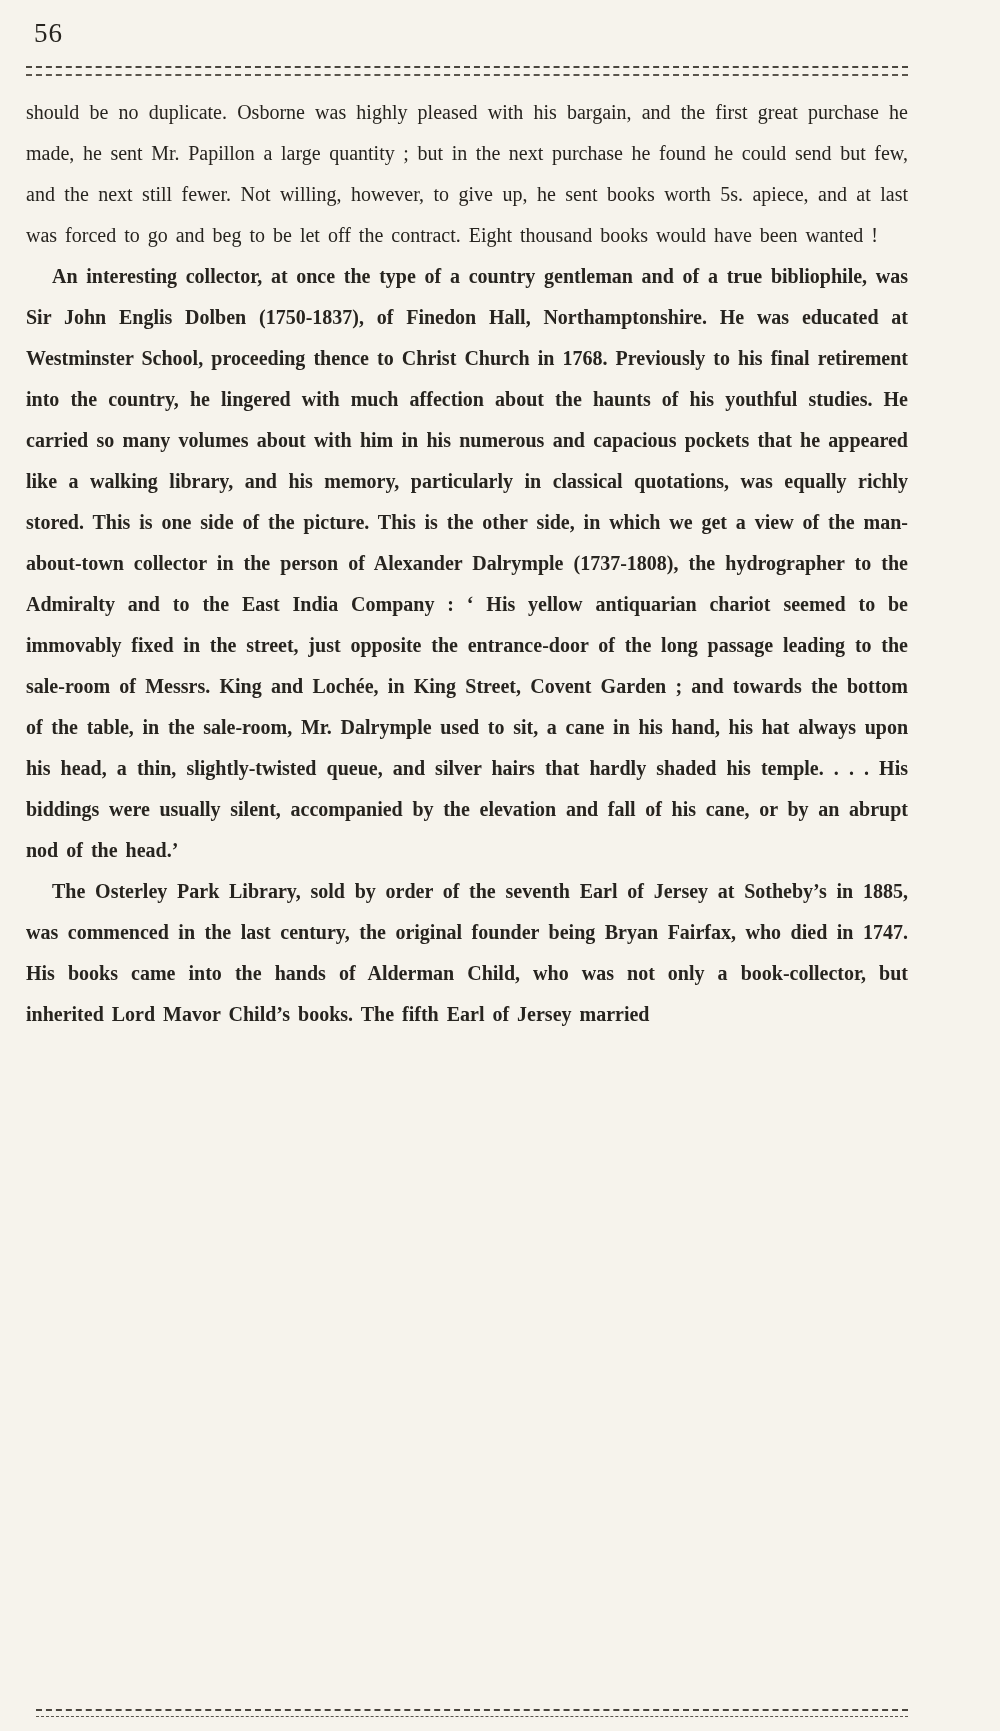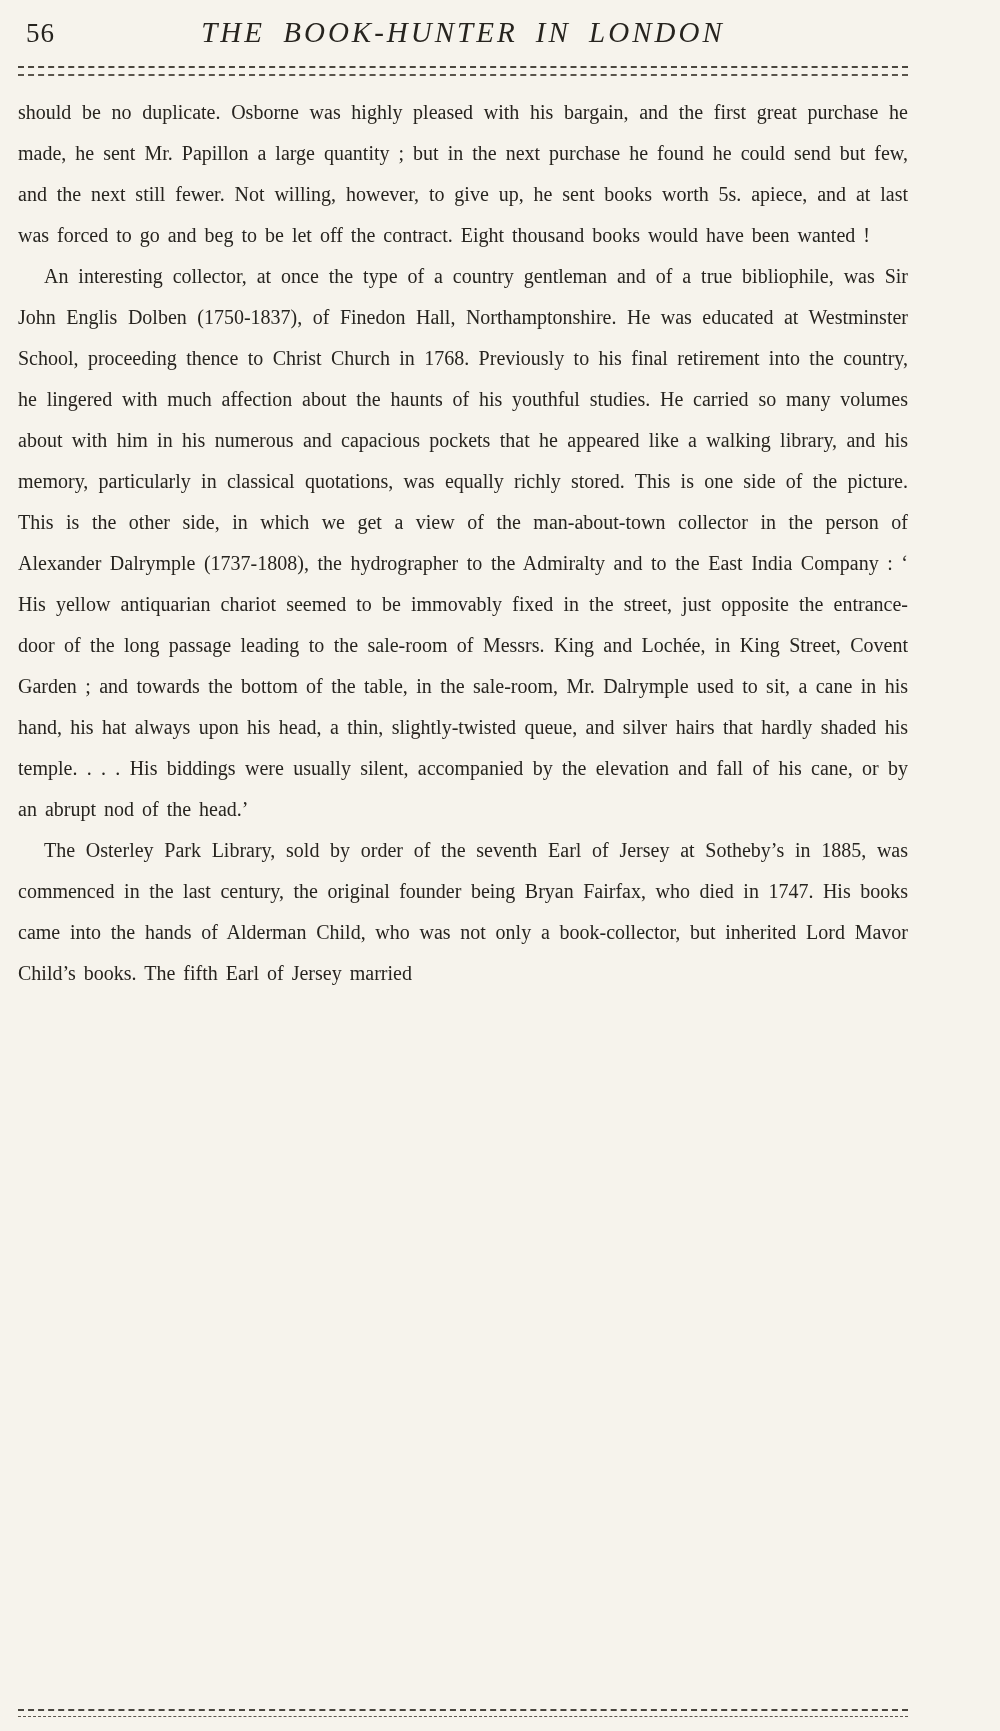--- a/index.html
+++ b/index.html
@@ -12,21 +12,22 @@
     background: #f6f3ec;
     color: #27241f;
     font-family: "Liberation Serif", "DejaVu Serif", serif;
     position: relative;
     overflow: hidden;
   }
   .sheet {
     position: absolute;
     inset: 0;
     box-sizing: border-box;
-    padding: 12px 92px 0 18px;
+    padding: 12px 92px 0 8px;
+    margin-left: 18px;
   }
   .page-header {
     position: relative;
     height: 46px;
   }
   .page-number {
     position: absolute;
     left: 8px;
     top: 6px;
     font-size: 27px;
@@ -52,39 +53,39 @@
     font-size: 20px;
     line-height: 41px;
     text-align: justify;
     word-spacing: 3px;
   }
   .body-text p {
     margin: 0;
   }
   .body-text p.indent {
     text-indent: 26px;
+    font-weight: bold;
   }
   .footer-rule {
     position: absolute;
     left: 18px;
     right: 92px;
     bottom: 14px;
     height: 5px;
     border-top: 2px dashed #4a463e;
     border-bottom: 1px dashed #5a554c;
   }
 </style>
 </head>
 <body>
 
 <div class="sheet">
 
   <div class="page-header">
     <span class="page-number">56</span>
-    <div class="running-title">THE BOOK-HUNTER IN LONDON</div>
   </div>
 
   <div class="header-rule"></div>
 
   <div class="body-text">
     <p>should be no duplicate.  Osborne was highly pleased with his bargain, and the first great purchase he made, he sent Mr. Papillon a large quantity ; but in the next purchase he found he could send but few, and the next still fewer. Not willing, however, to give up, he sent books worth 5s. apiece, and at last was forced to go and beg to be let off the contract.  Eight thousand books would have been wanted !</p>
     <p class="indent">An interesting collector, at once the type of a country gentleman and of a true bibliophile, was Sir John Englis Dolben (1750-1837), of Finedon Hall, Northamptonshire. He was educated at Westminster School, proceeding thence to Christ Church in 1768.  Previously to his final retirement into the country, he lingered with much affection about the haunts of his youthful studies.  He carried so many volumes about with him in his numerous and capacious pockets that he appeared like a walking library, and his memory, particularly in classical quotations, was equally richly stored.  This is one side of the picture.  This is the other side, in which we get a view of the man-about-town collector in the person of Alexander Dalrymple (1737-1808), the hydrographer to the Admiralty and to the East India Company : ‘ His yellow antiquarian chariot seemed to be immovably fixed in the street, just opposite the entrance-door of the long passage leading to the sale-room of Messrs. King and Lochée, in King Street, Covent Garden ; and towards the bottom of the table, in the sale-room, Mr. Dalrymple used to sit, a cane in his hand, his hat always upon his head, a thin, slightly-twisted queue, and silver hairs that hardly shaded his temple. . . .  His biddings were usually silent, accompanied by the elevation and fall of his cane, or by an abrupt nod of the head.’</p>
     <p class="indent">The Osterley Park Library, sold by order of the seventh Earl of Jersey at Sotheby’s in 1885, was commenced in the last century, the original founder being Bryan Fairfax, who died in 1747.  His books came into the hands of Alderman Child, who was not only a book-collector, but inherited Lord Mavor Child’s books.  The fifth Earl of Jersey married</p>
   </div>
 

